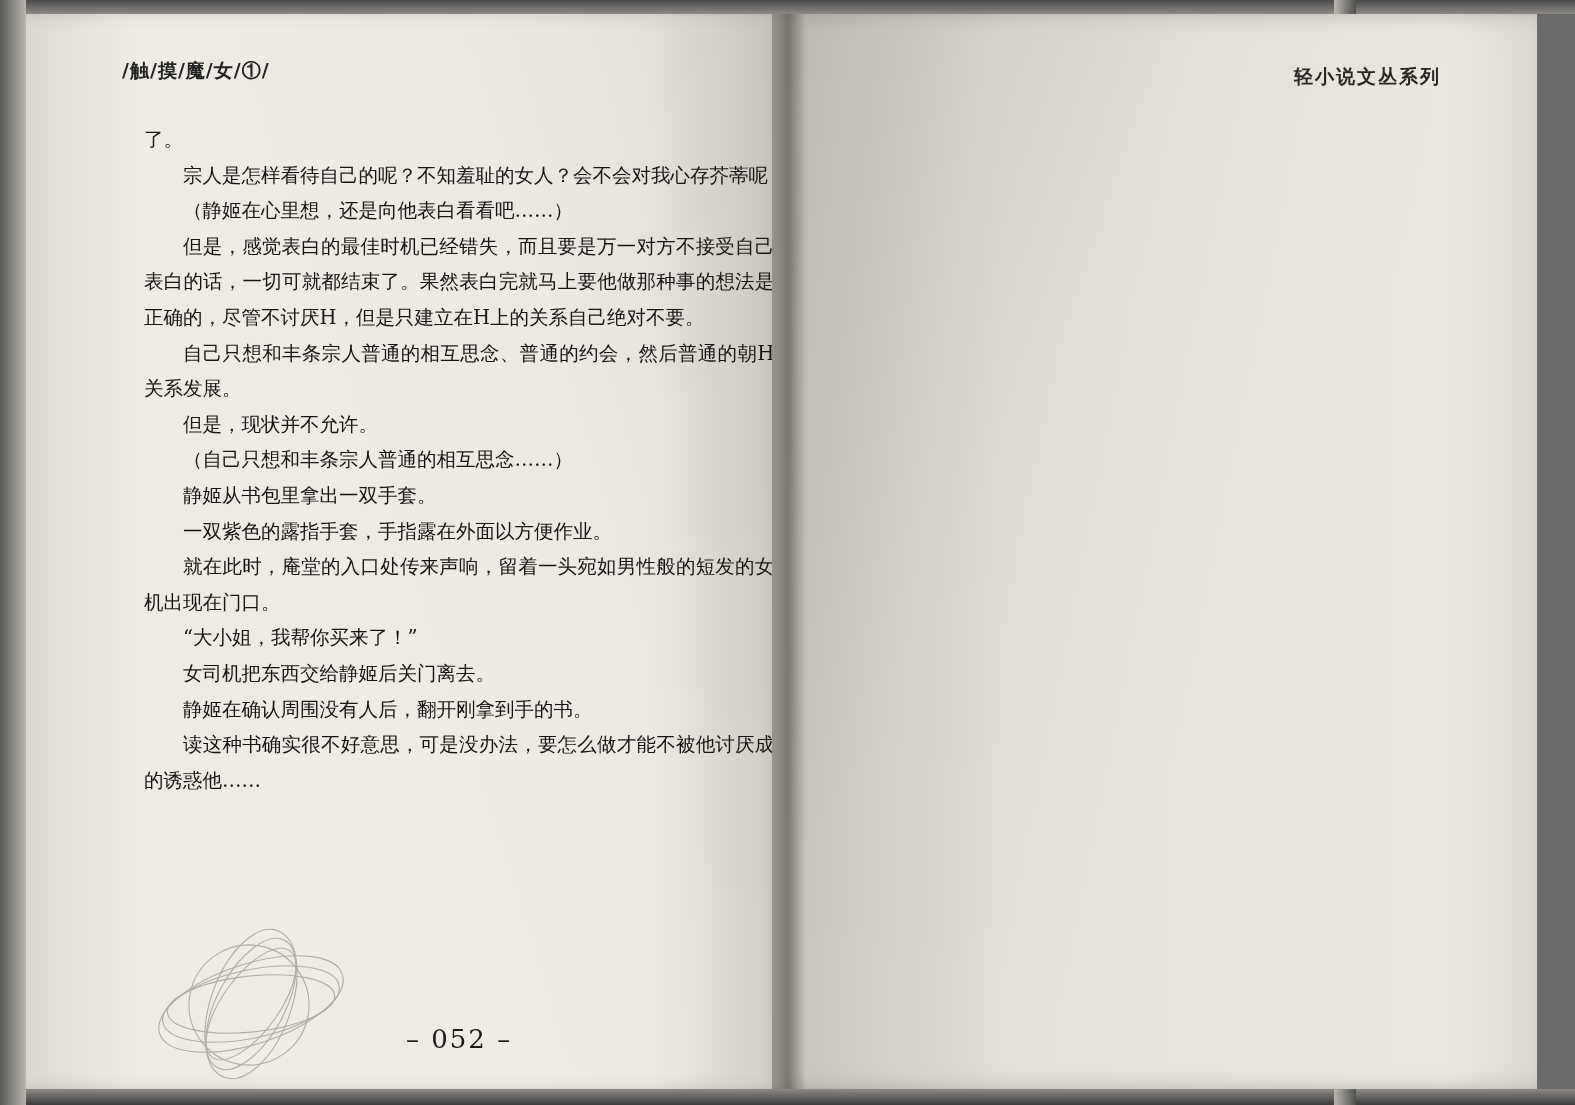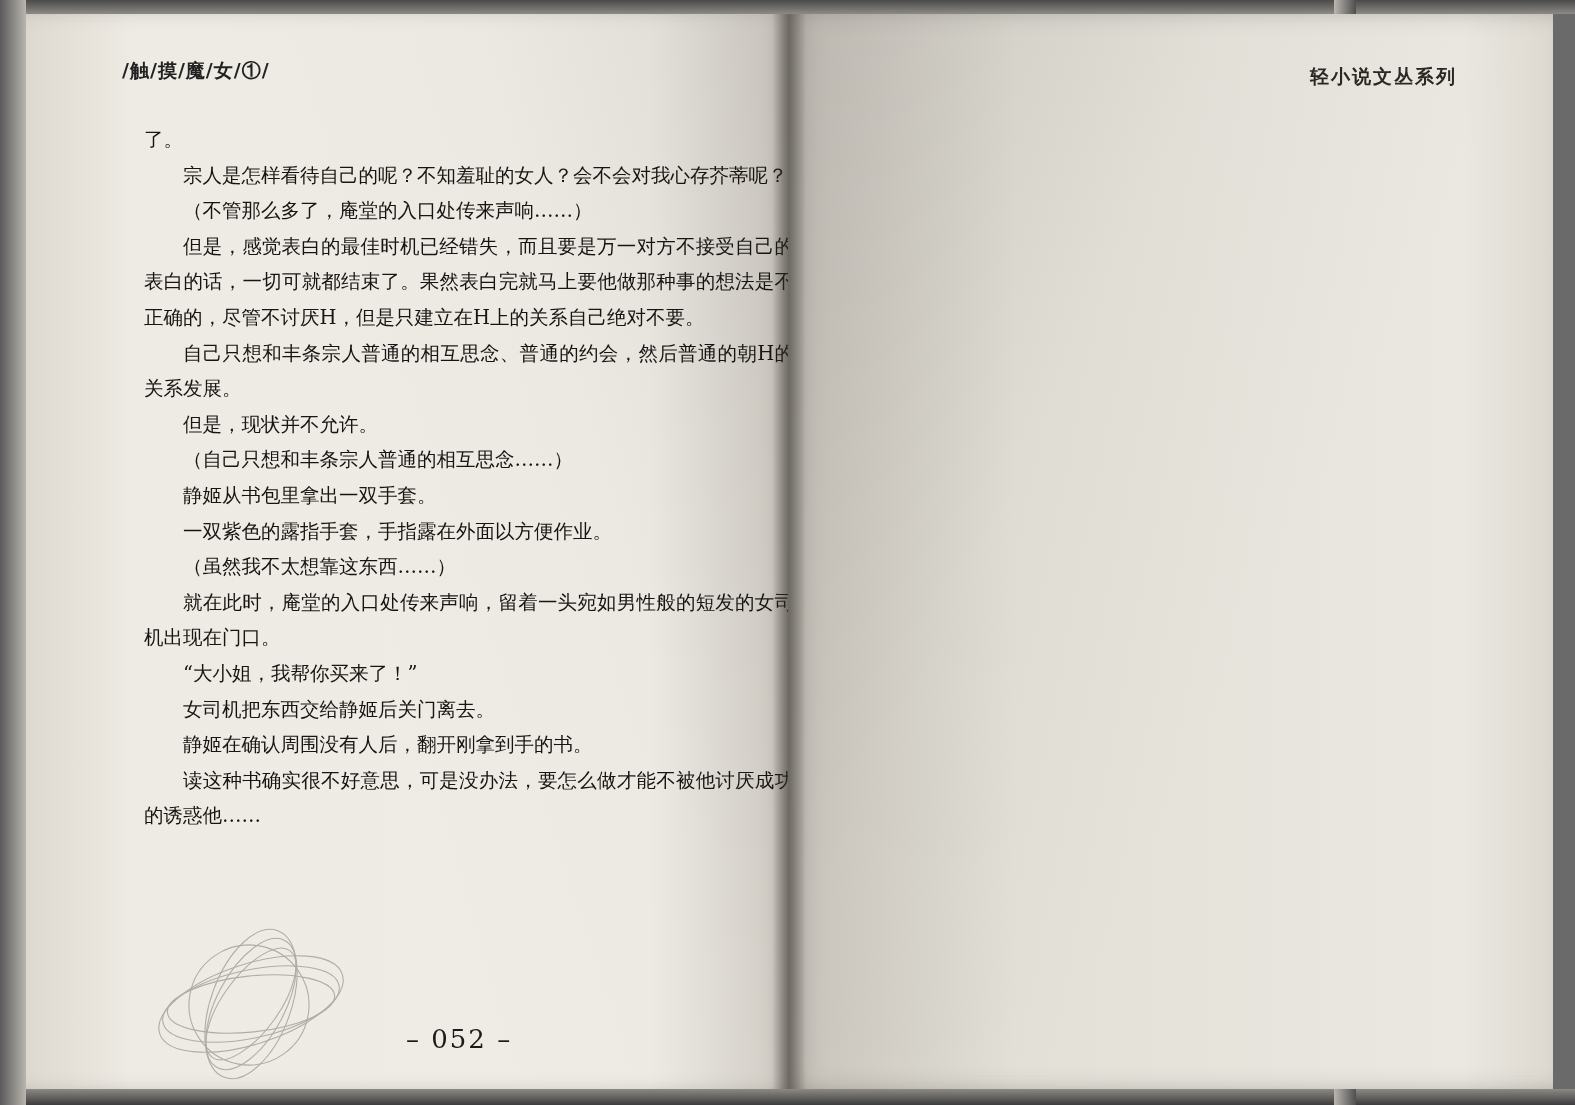--- a/index.html
+++ b/index.html
@@ -43,21 +43,21 @@
     height: 1075px;
     background: #e6e3dc;
   }
   .page-left {
     left: 26px;
     width: 762px;
     background: linear-gradient(to right, #ded9d0 0%, #eeebe4 14%, #efece6 82%, #d2cec6 100%);
     box-shadow: inset -12px 0 22px -10px rgba(70,65,60,0.5);
   }
   .page-right {
-    left: 788px;
+    left: 772px;
     width: 765px;
     background: linear-gradient(to left, #ddd9d1 0%, #ebe8e1 12%, #e3e0d8 70%, #c9c5bd 100%);
     box-shadow: inset 14px 0 26px -8px rgba(70,65,60,0.55);
   }
   
   .gutter {
     position: absolute;
     left: 772px; top: 14px;
     width: 34px; height: 1075px;
     background: linear-gradient(to right, rgba(60,55,50,0.0), rgba(55,50,45,0.45) 45%, rgba(55,50,45,0.40) 55%, rgba(60,55,50,0.0));
@@ -144,28 +144,27 @@
   <div class="frame-right"></div>
 
   <div class="page page-left">
     <div class="fade-overlay"></div>
 
     <div class="content head-left">/触/摸/魔/女/①/</div>
 
     <div class="content body-col body-left" id="left-body">
         <p class="">了。</p>
         <p class="indent">宗人是怎样看待自己的呢？不知羞耻的女人？会不会对我心存芥蒂呢？</p>
-        <p class="indent">（不管那么多了，庵堂的入口处传来声响……）</p>
+        <p class="indent">（静姬在心里想，还是向他表白看看吧……）</p>
         <p class="indent">但是，感觉表白的最佳时机已经错失，而且要是万一对方不接受自己的表白的话，一切可就都结束了。果然表白完就马上要他做那种事的想法是不正确的，尽管不讨厌H，但是只建立在H上的关系自己绝对不要。</p>
         <p class="indent">自己只想和丰条宗人普通的相互思念、普通的约会，然后普通的朝H的关系发展。</p>
         <p class="indent">但是，现状并不允许。</p>
         <p class="indent">（自己只想和丰条宗人普通的相互思念……）</p>
         <p class="indent">静姬从书包里拿出一双手套。</p>
         <p class="indent">一双紫色的露指手套，手指露在外面以方便作业。</p>
-        <p class="indent">（虽然我不太想靠这东西……）</p>
         <p class="indent">就在此时，庵堂的入口处传来声响，留着一头宛如男性般的短发的女司机出现在门口。</p>
         <p class="indent">“大小姐，我帮你买来了！”</p>
         <p class="indent">女司机把东西交给静姬后关门离去。</p>
         <p class="indent">静姬在确认周围没有人后，翻开刚拿到手的书。</p>
         <p class="indent">读这种书确实很不好意思，可是没办法，要怎么做才能不被他讨厌成功的诱惑他……</p>
       </div>
 
     <svg class="swirl" viewBox="0 0 240 170">
       <g fill="none" stroke="#7d7a74" stroke-width="1.1">
         <ellipse cx="120" cy="85" rx="96" ry="40" transform="rotate(-18 120 85)"></ellipse>

